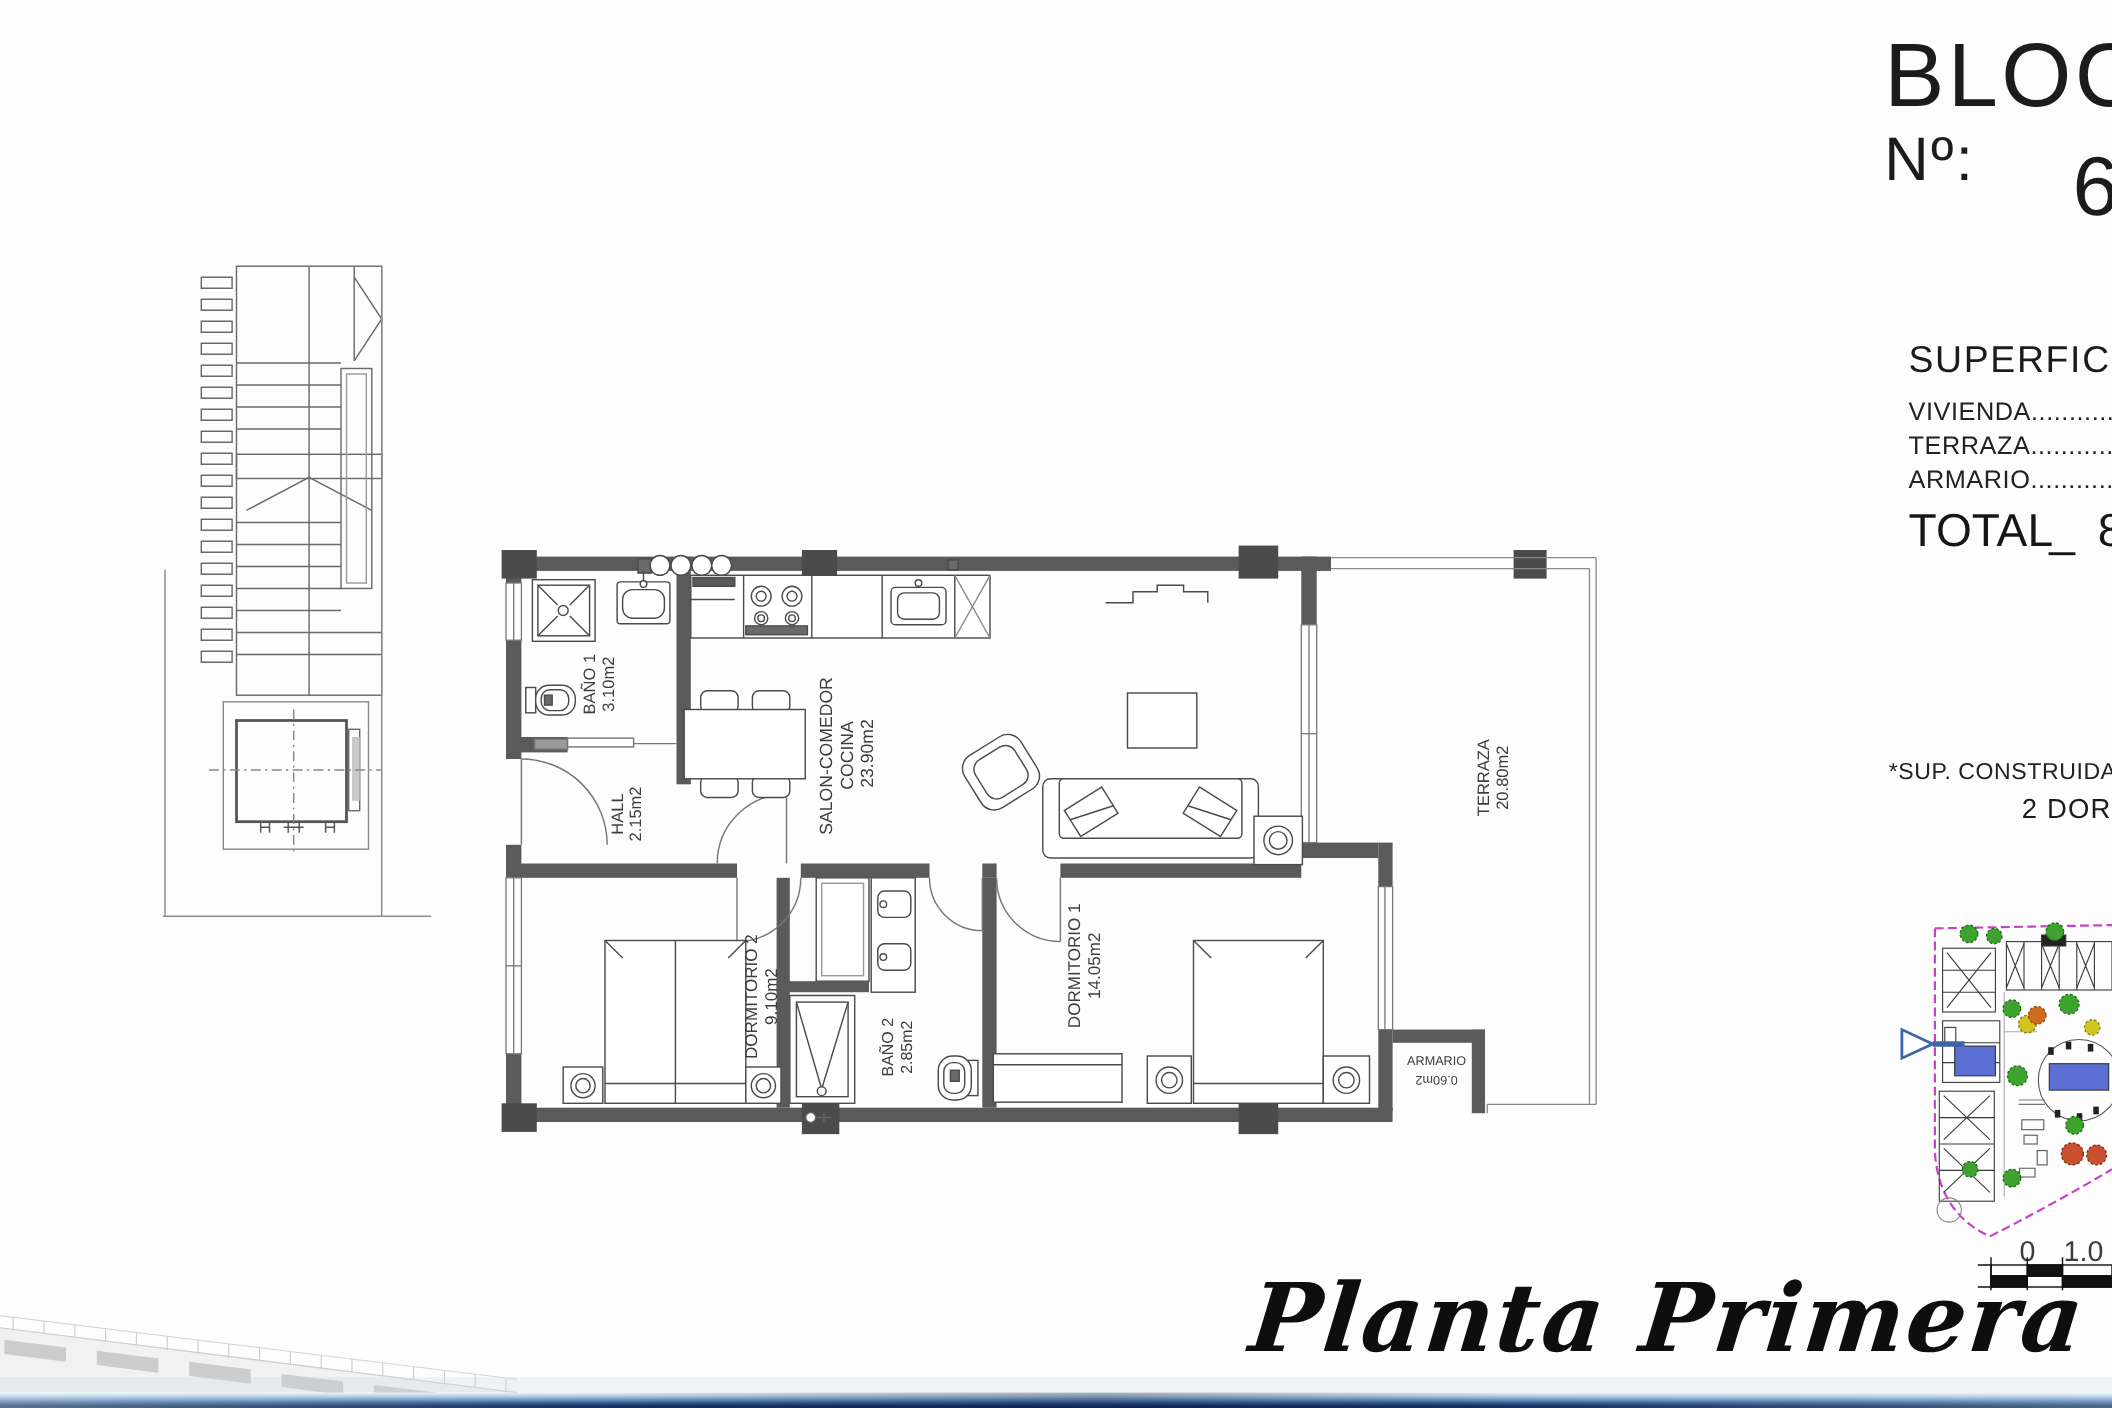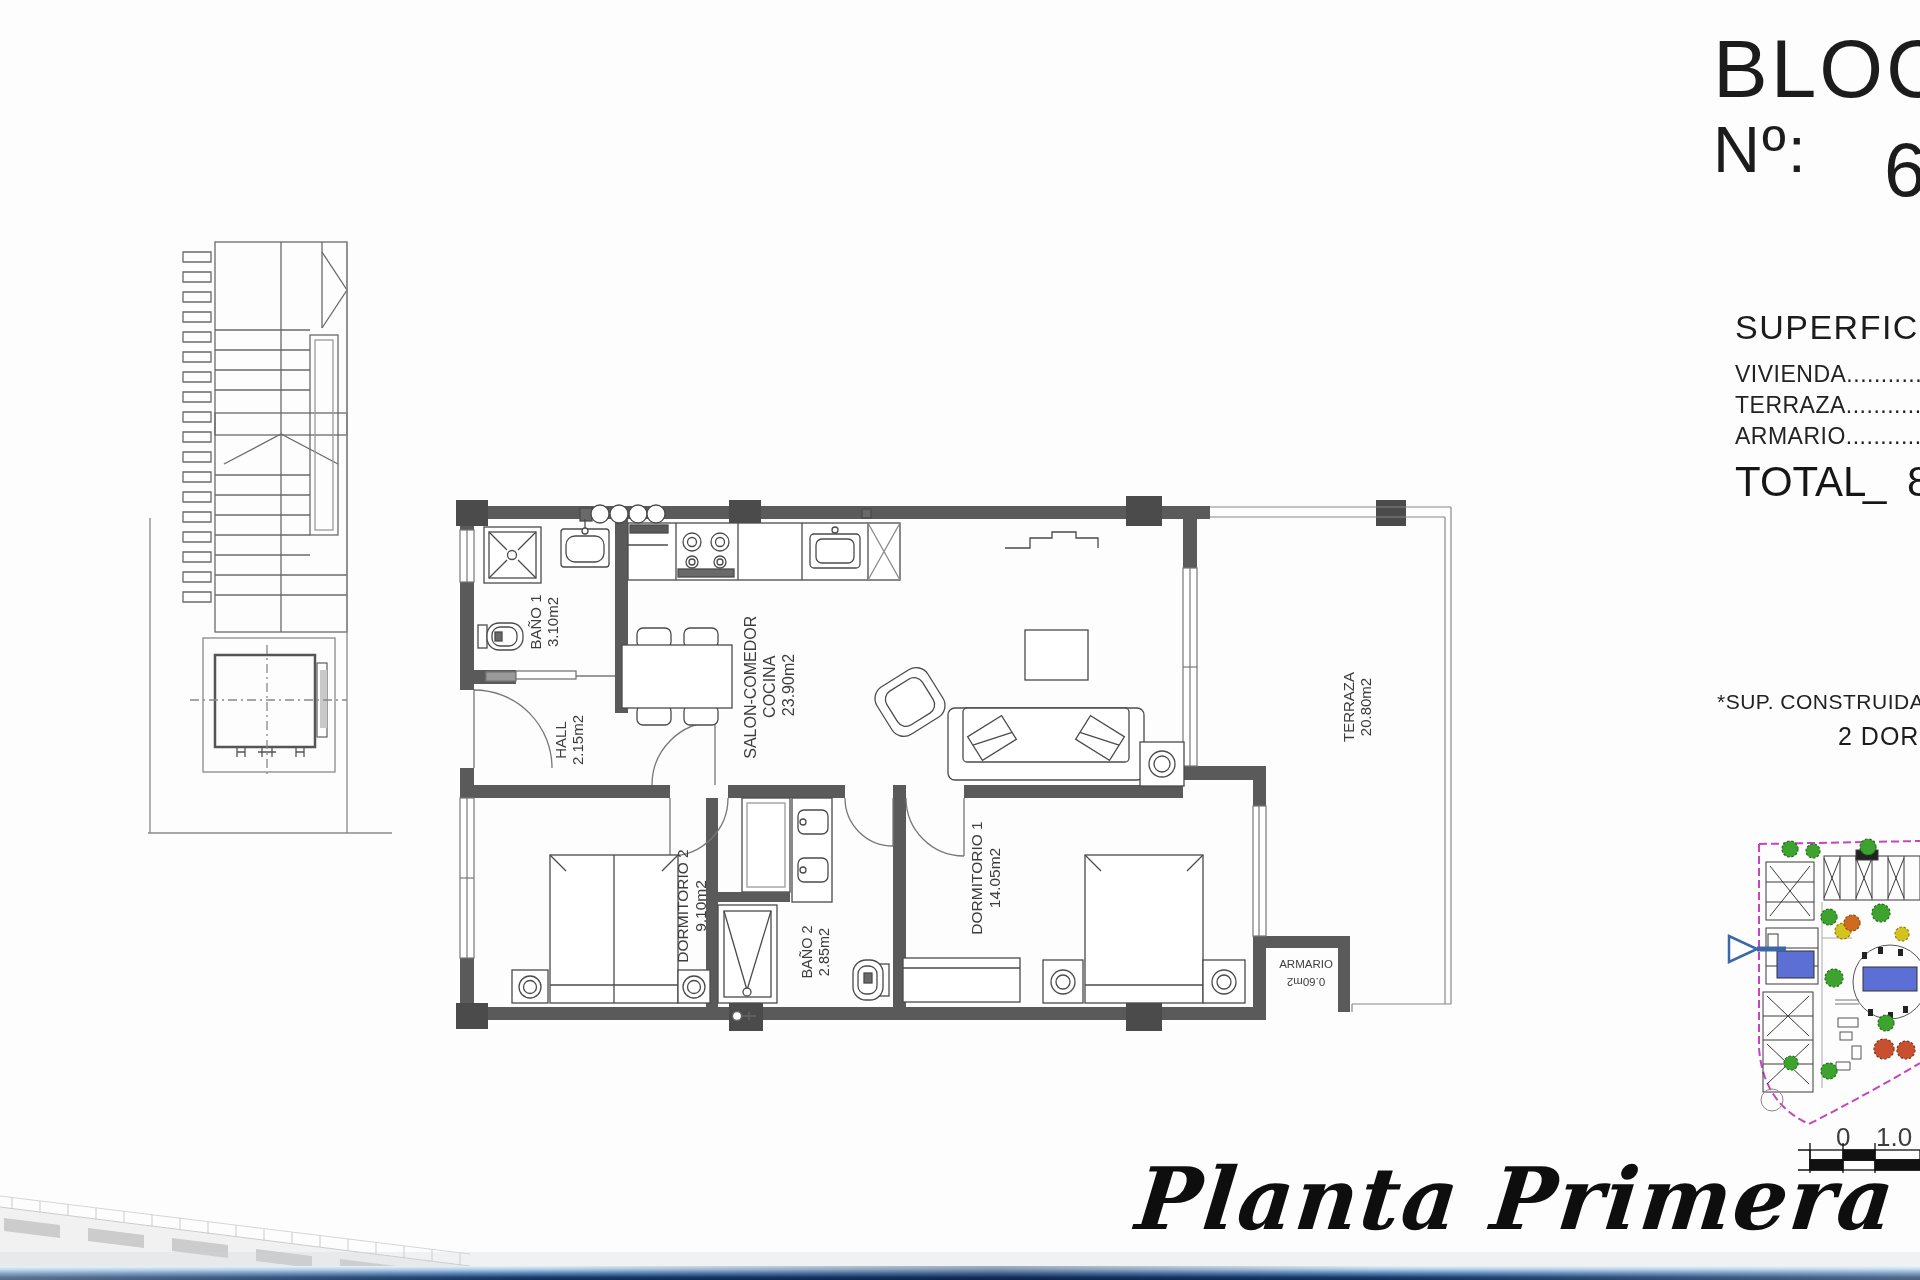--- a/index.html
+++ b/index.html
@@ -1,20 +1,20 @@
 <!DOCTYPE html>
 <html><head>
 <meta charset="utf-8">
 <style>
   html,body{margin:0;padding:0;width:1920px;height:1280px;overflow:hidden;background:#fdfdfd;
             font-family:"Liberation Sans",sans-serif;}
   .abs{position:absolute;white-space:nowrap;}
   .cad{color:#1c1c1c;}
   #bloc-title{left:1713px;top:22px;font-size:82px;letter-spacing:3px;}
-  #unit-label{left:1713px;top:112px;font-size:65px;letter-spacing:2px;}
+  #unit-label{left:1713px;top:112px;font-size:56px;letter-spacing:2px;}
   #unit-number{left:1884px;top:126px;font-size:76px;}
   #sup-heading{left:1735px;top:308px;font-size:34px;letter-spacing:1.5px;color:#1c1c1c;}
   .sup-row{left:1735px;font-size:23px;letter-spacing:.5px;color:#222;}
   #row-vivienda{top:361px;}
   #row-terraza{top:392px;}
   #row-armario{top:423px;}
   #total-line{left:1735px;top:458px;font-size:42px;color:#161616;}
   #total-line .sep{position:absolute;left:128px;top:0;}
   #total-line .val{position:absolute;left:172px;top:0;}
   #note-sup{left:1717px;top:690px;font-size:21px;letter-spacing:.5px;color:#222;}

